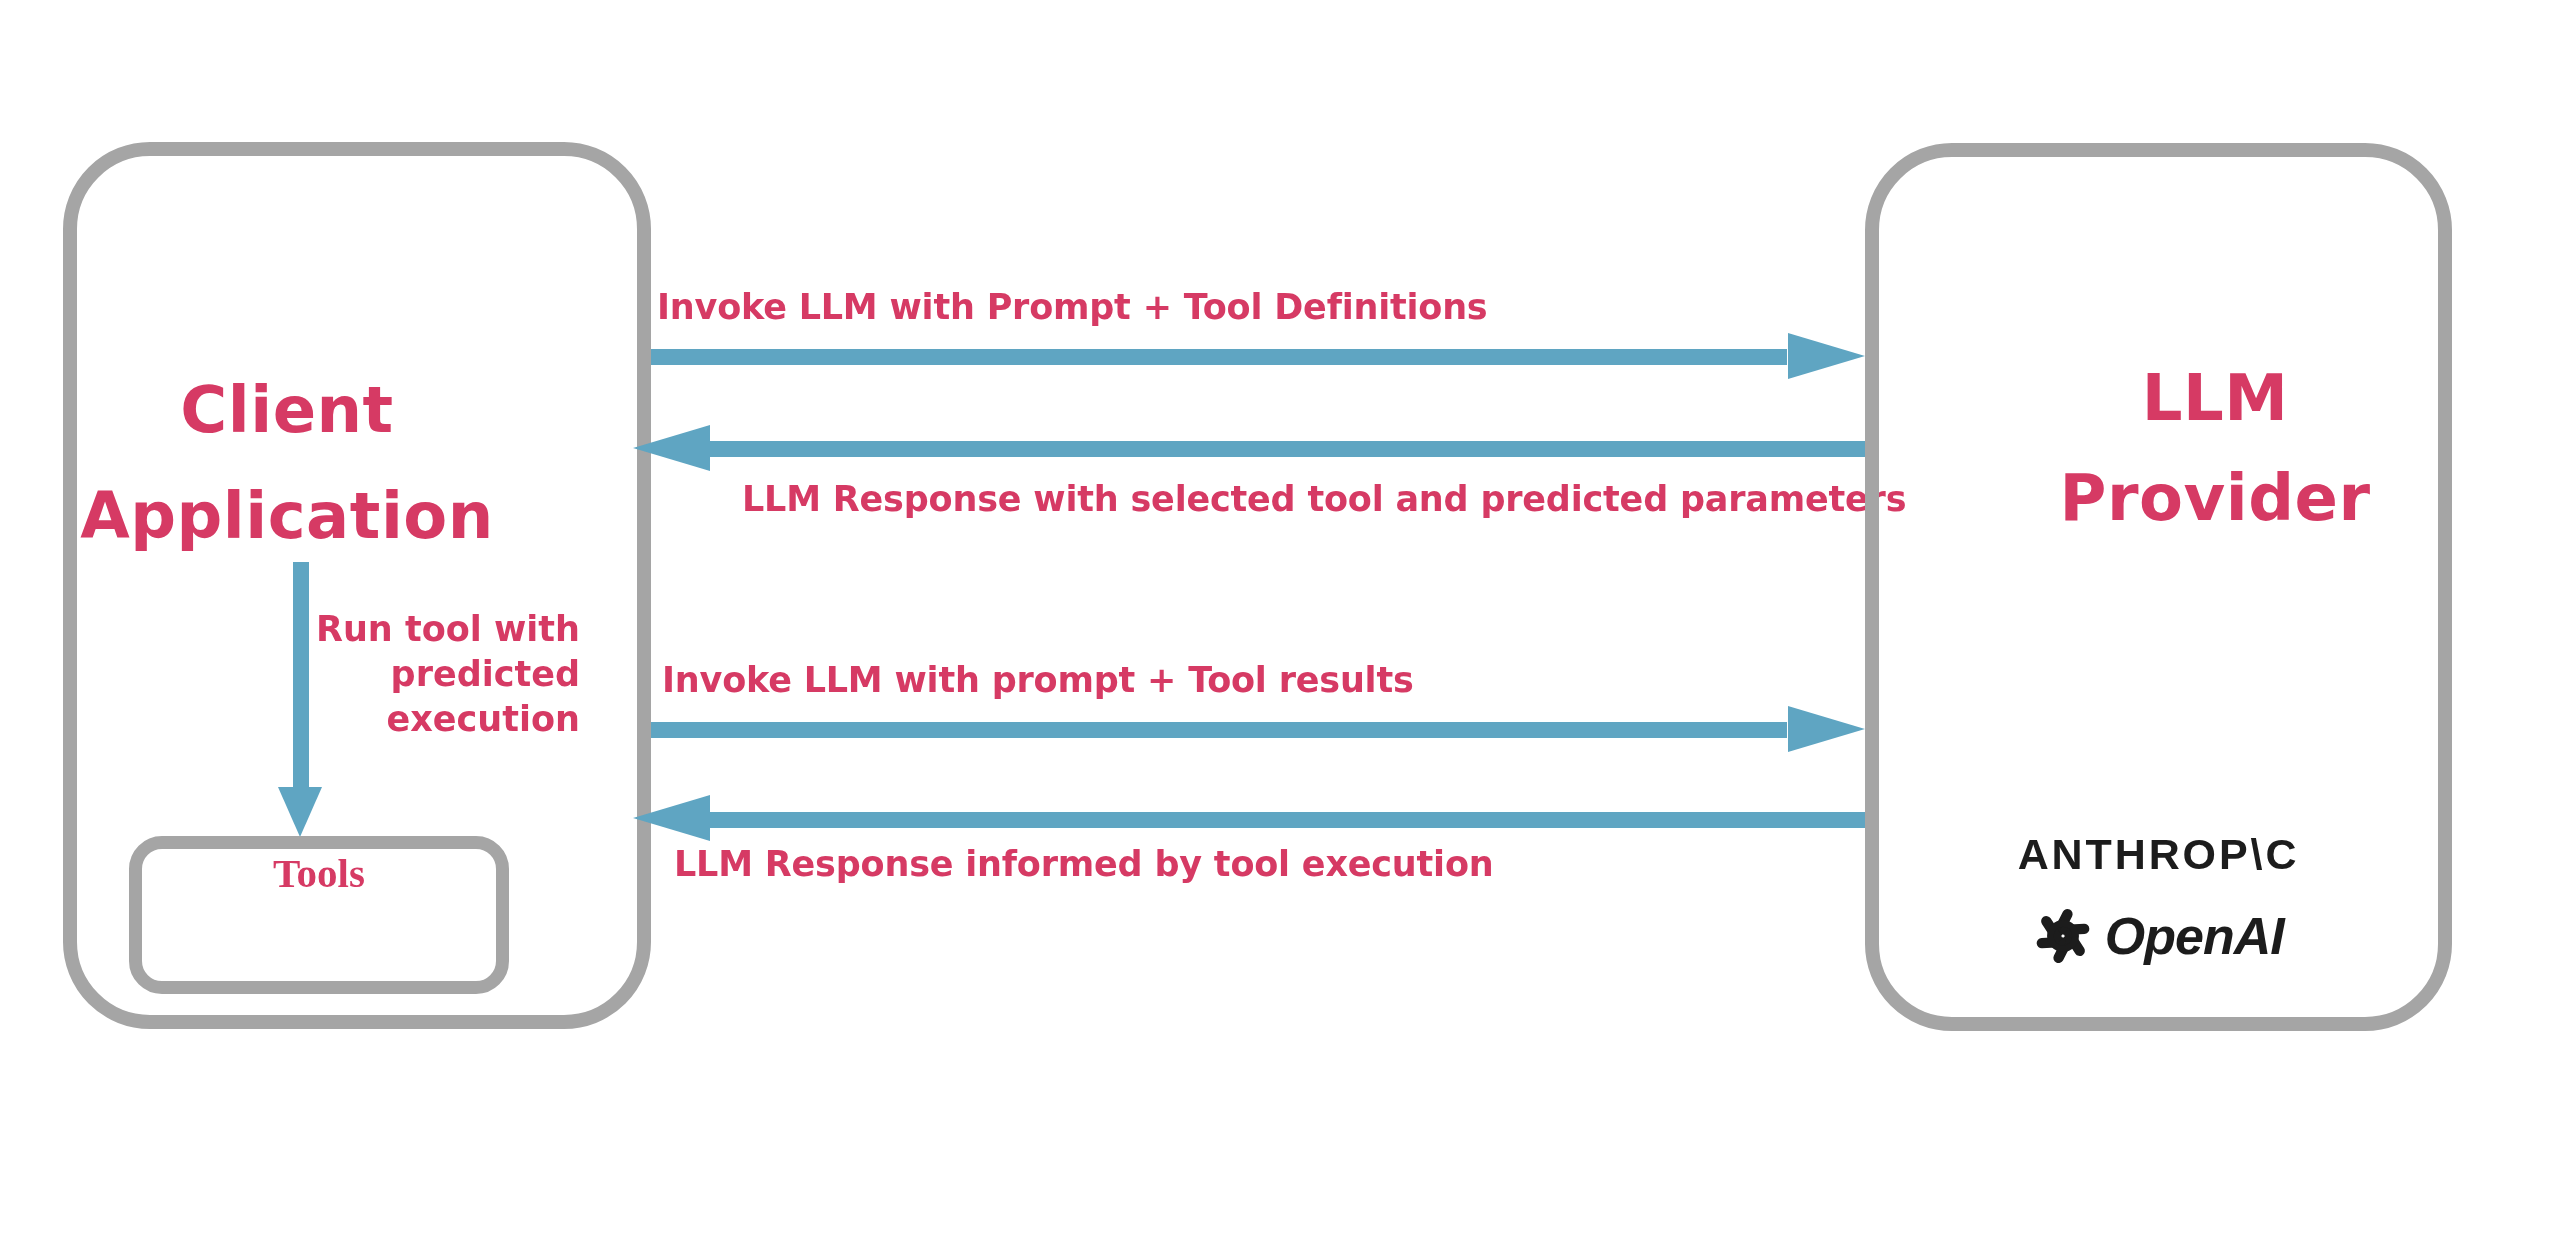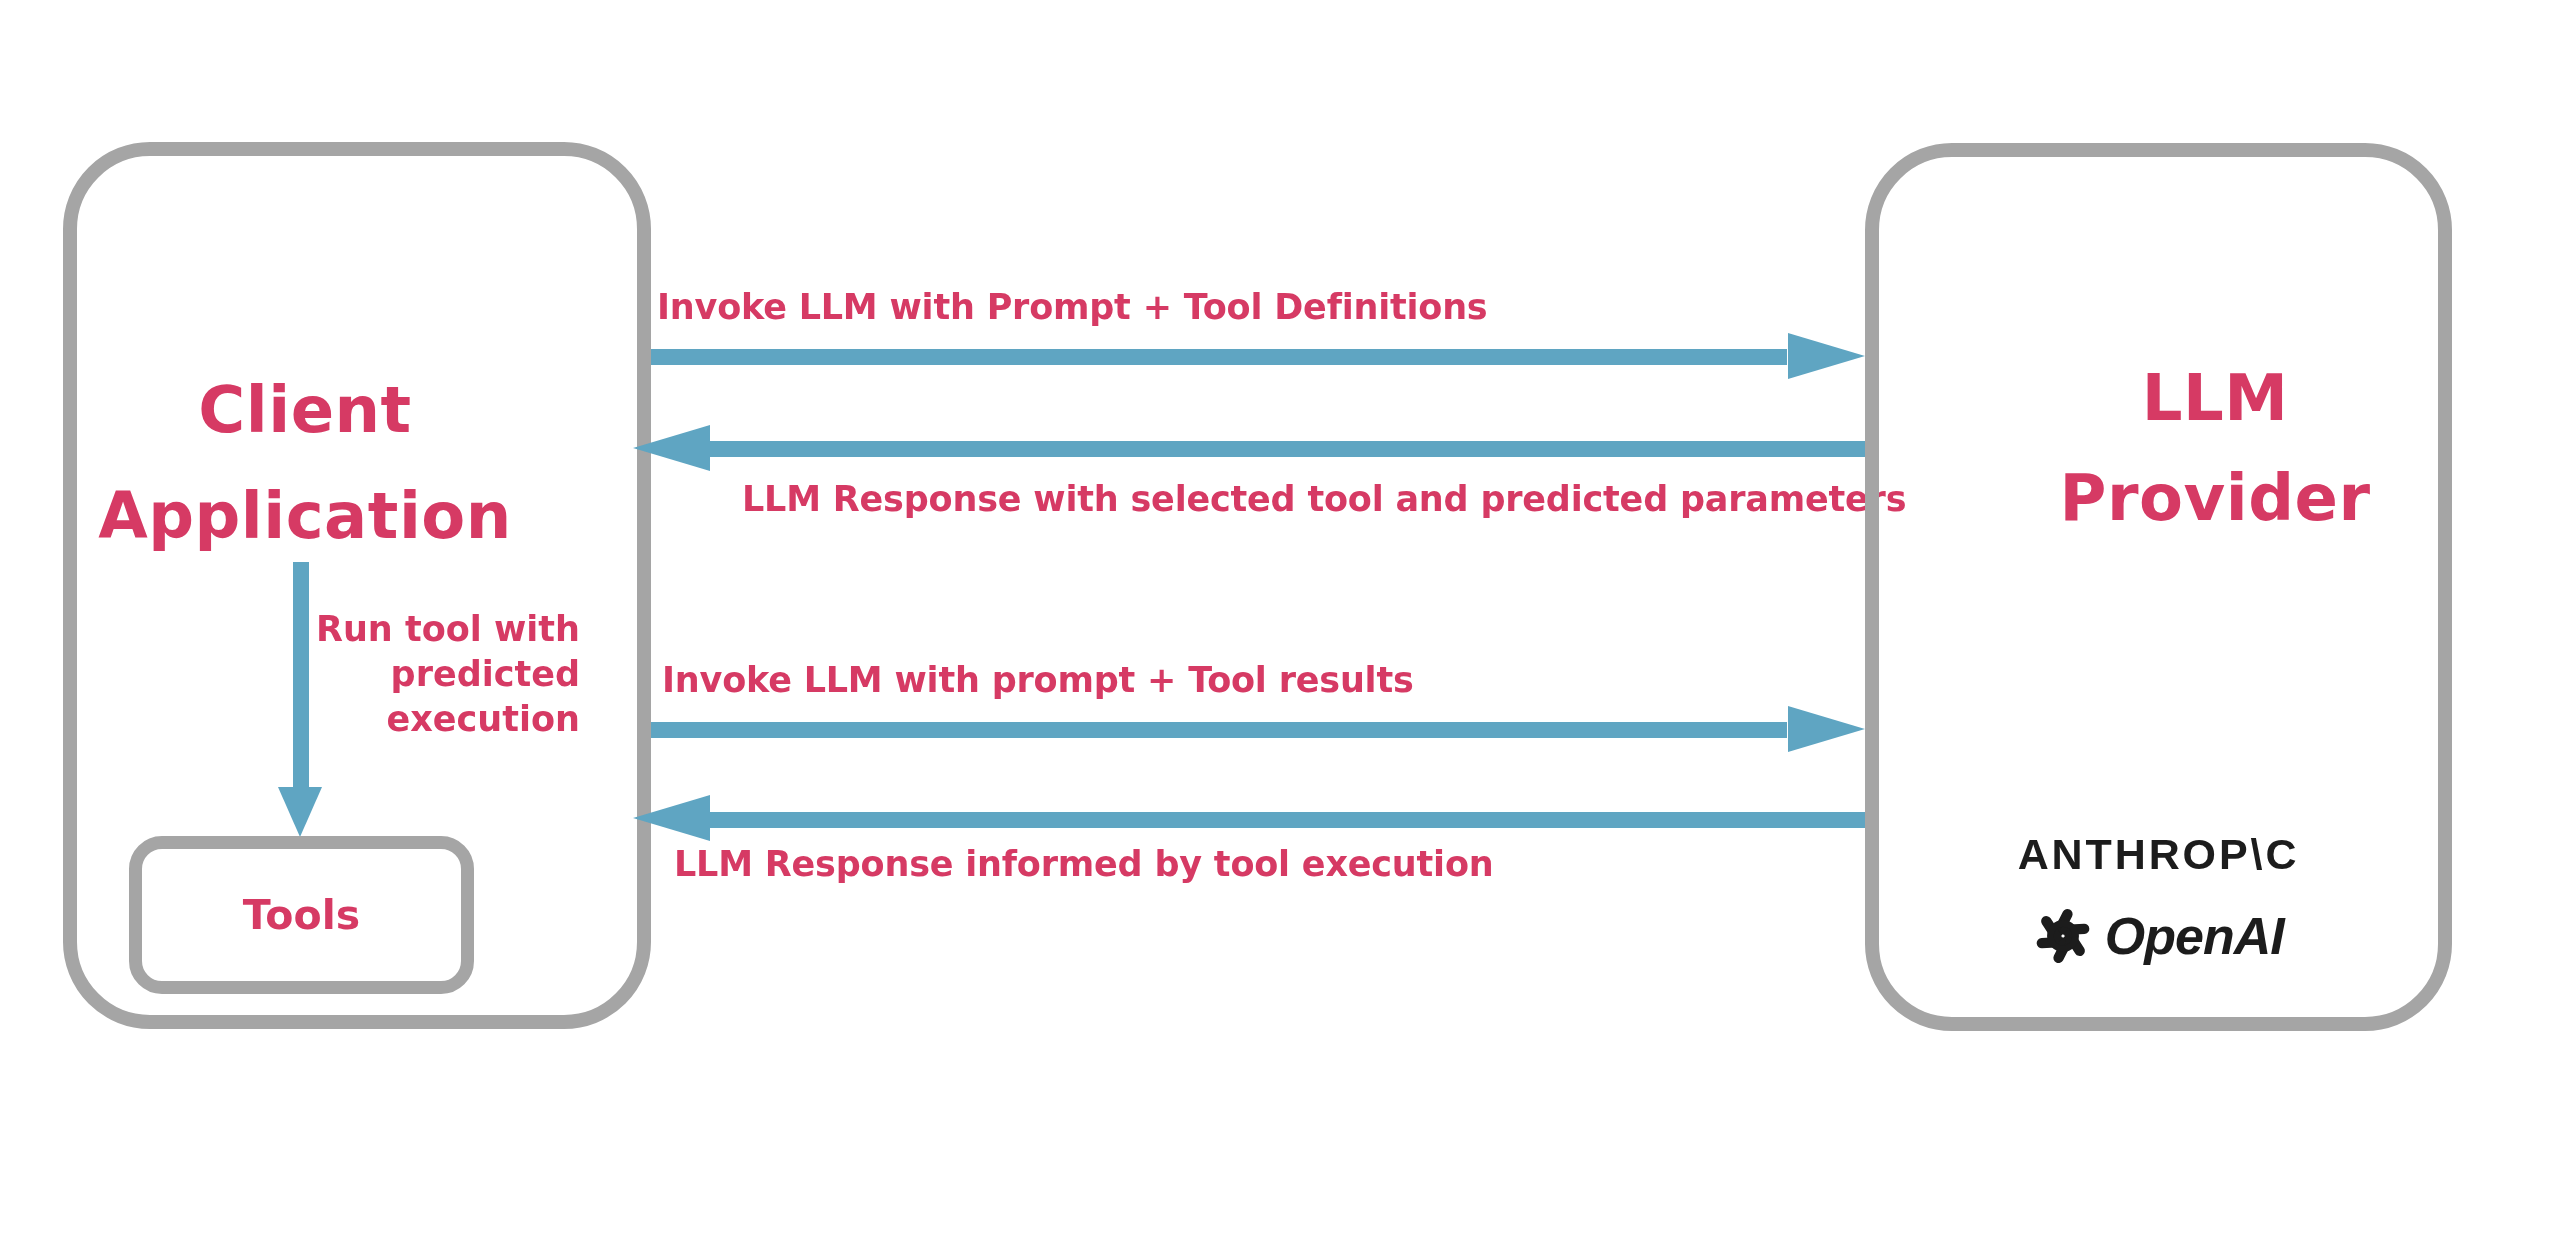--- a/index.html
+++ b/index.html
@@ -21,34 +21,34 @@
   }
   .box {
     position: absolute;
     border: 14.5px solid var(--border_gray);
     border-radius: 87px;
     background: transparent;
   }
   .box.client { left: 63px;   top: 142px; width: 588px; height: 887px; }
   .box.llm    { left: 1865px; top: 143px; width: 587px; height: 888px; }
   .box.tools  {
-    left: 129px; top: 836px; width: 345px; height: 158px;
+    left: 129px; top: 836px; width: 380px; height: 158px;
     border-width: 13.5px; border-radius: 33px;
-    display: flex; align-items: center; justify-content: center;
+    display: flex; justify-content: center; font-family: Liberation Serif, serif;
   }
   .big-title {
     position: absolute;
     text-align: center;
     color: var(--accent_pink);
     font-weight: 700;
     font-size: 64px;
     line-height: 106px;
     letter-spacing: 0.5px;
   }
-  .client-title { left: 63px;   top: 357px; width: 484px; }
+  .client-title { left: 45px;   top: 357px; width: 484px; }
   .llm-title    { left: 1865px; top: 348px; width: 700px; line-height: 100px; }
   .flow-label {
     position: absolute;
     color: var(--accent_pink);
     font-weight: 700;
     font-size: 35px;
     line-height: 41px;
     white-space: nowrap;
     letter-spacing: -0.2px;
   }

